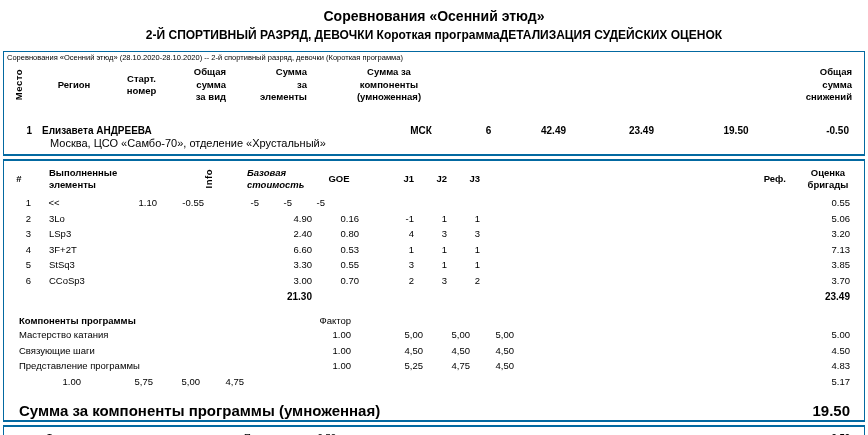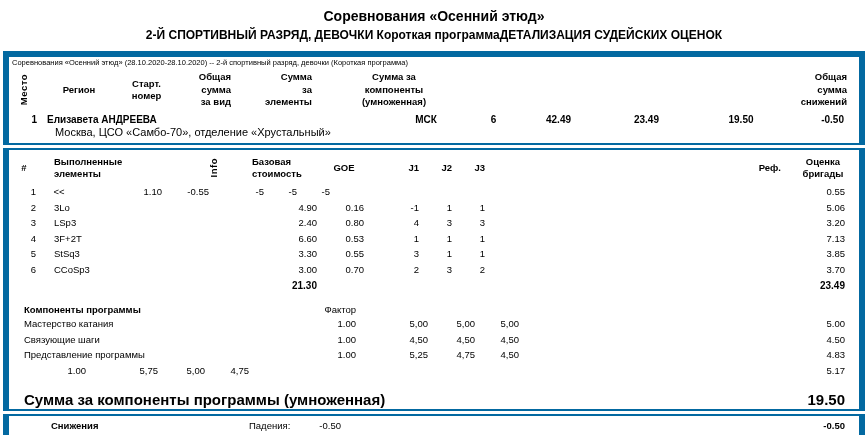--- a/index.html
+++ b/index.html
@@ -6,21 +6,21 @@
   html,body { background:#fff; }
   body {
     width:868px; height:435px; overflow:hidden;
     font-family:"Liberation Sans","DejaVu Sans",sans-serif;
     color:#000;
   }
   .t1 { font-size:14px; font-weight:bold; text-align:center; margin-top:8px; }
   .t2 { font-size:12px; font-weight:bold; text-align:center; margin-top:4px; }
   .t2 .seg1 { }
 
-  .box { margin:0 3px; border:6px solid #0369a1; background:#fff; }
+  .box { margin:0 3px; border:1px solid #0369a1; background:#fff; }
   .box1 { margin-top:9px; border-bottom-width:2px; }
   .box2 { margin-top:3px; border-top-width:2px; border-bottom-width:2px; }
   .box3 { margin-top:3px; border-top-width:2px; border-bottom-width:2px; }
 
   .meta { font-size:7.5px; padding:1px 3px 0 3px; }
   .pre { white-space:pre-line; }
   .vtext { writing-mode:vertical-rl; transform:rotate(180deg); font-weight:bold; font-size:9.5px; letter-spacing:.5px; }
 
   
   .r-hdr { display:flex; align-items:center; min-height:46px; font-weight:bold; font-size:9.5px; line-height:1.3; }
@@ -28,36 +28,36 @@
   .rc-name  { width:347px; padding-left:8px; }
   .rc-region{ width:80px; text-align:center; }
   .rc-start { width:55px; text-align:center; }
   .rc-vid   { width:75px; text-align:right; padding-right:18px; }
   .rc-elem  { width:85px; text-align:right; padding-right:22px; }
   .rc-comp  { width:120px; text-align:center; }
   .rc-ded   { flex:1; text-align:right; padding-right:12px; }
 
   .r-skater { display:flex; align-items:baseline; font-weight:bold; font-size:10px; margin-top:1px; }
   .sc-place { width:30px; text-align:right; padding-right:2px; }
-  .sc-name  { width:347px; padding-left:8px; }
+  .sc-name  { width:347px; padding-left:8px;margin-top:16px; }
   .sc-region{ width:80px; text-align:center; }
   .sc-start { width:55px; text-align:center; }
   .sc-vid   { width:75px; text-align:center; }
   .sc-elem  { width:85px; text-align:right; padding-right:22px; }
   .sc-comp  { width:120px; text-align:center; }
   .sc-ded   { flex:1; text-align:right; padding-right:15px; }
   .r-club { font-size:11px; padding:1px 0 5px 46px; }
 
   
   .e-hdr { display:flex; align-items:center; min-height:34px; padding-top:2px;
            font-weight:bold; font-size:9.5px; line-height:1.3; }
   .ec-num  { width:30px; text-align:center; }
   .ec-name { width:155px; padding-left:15px; }
   .ec-info { width:40px; display:flex; justify-content:center; }
-  .ec-base { width:85px; padding-left:18px; }
+  .ec-base { width:85px; padding-left:18px;font-style:italic; }
   .ec-goe  { width:50px; text-align:center; }
   .ec-j1 { width:50px; text-align:right; }
   .ec-j2 { width:33px; text-align:right; }
   .ec-j3 { width:33px; text-align:right; }
   .ec-fill { flex:1; }
   .ec-ref  { width:45px; text-align:right; padding-right:6px; }
   .ec-score{ width:72px; text-align:center; }
 
   .e-row { display:flex; align-items:center; height:15.5px; font-size:9.5px; }
   .er-num  { width:30px; text-align:right; padding-right:3px; }

